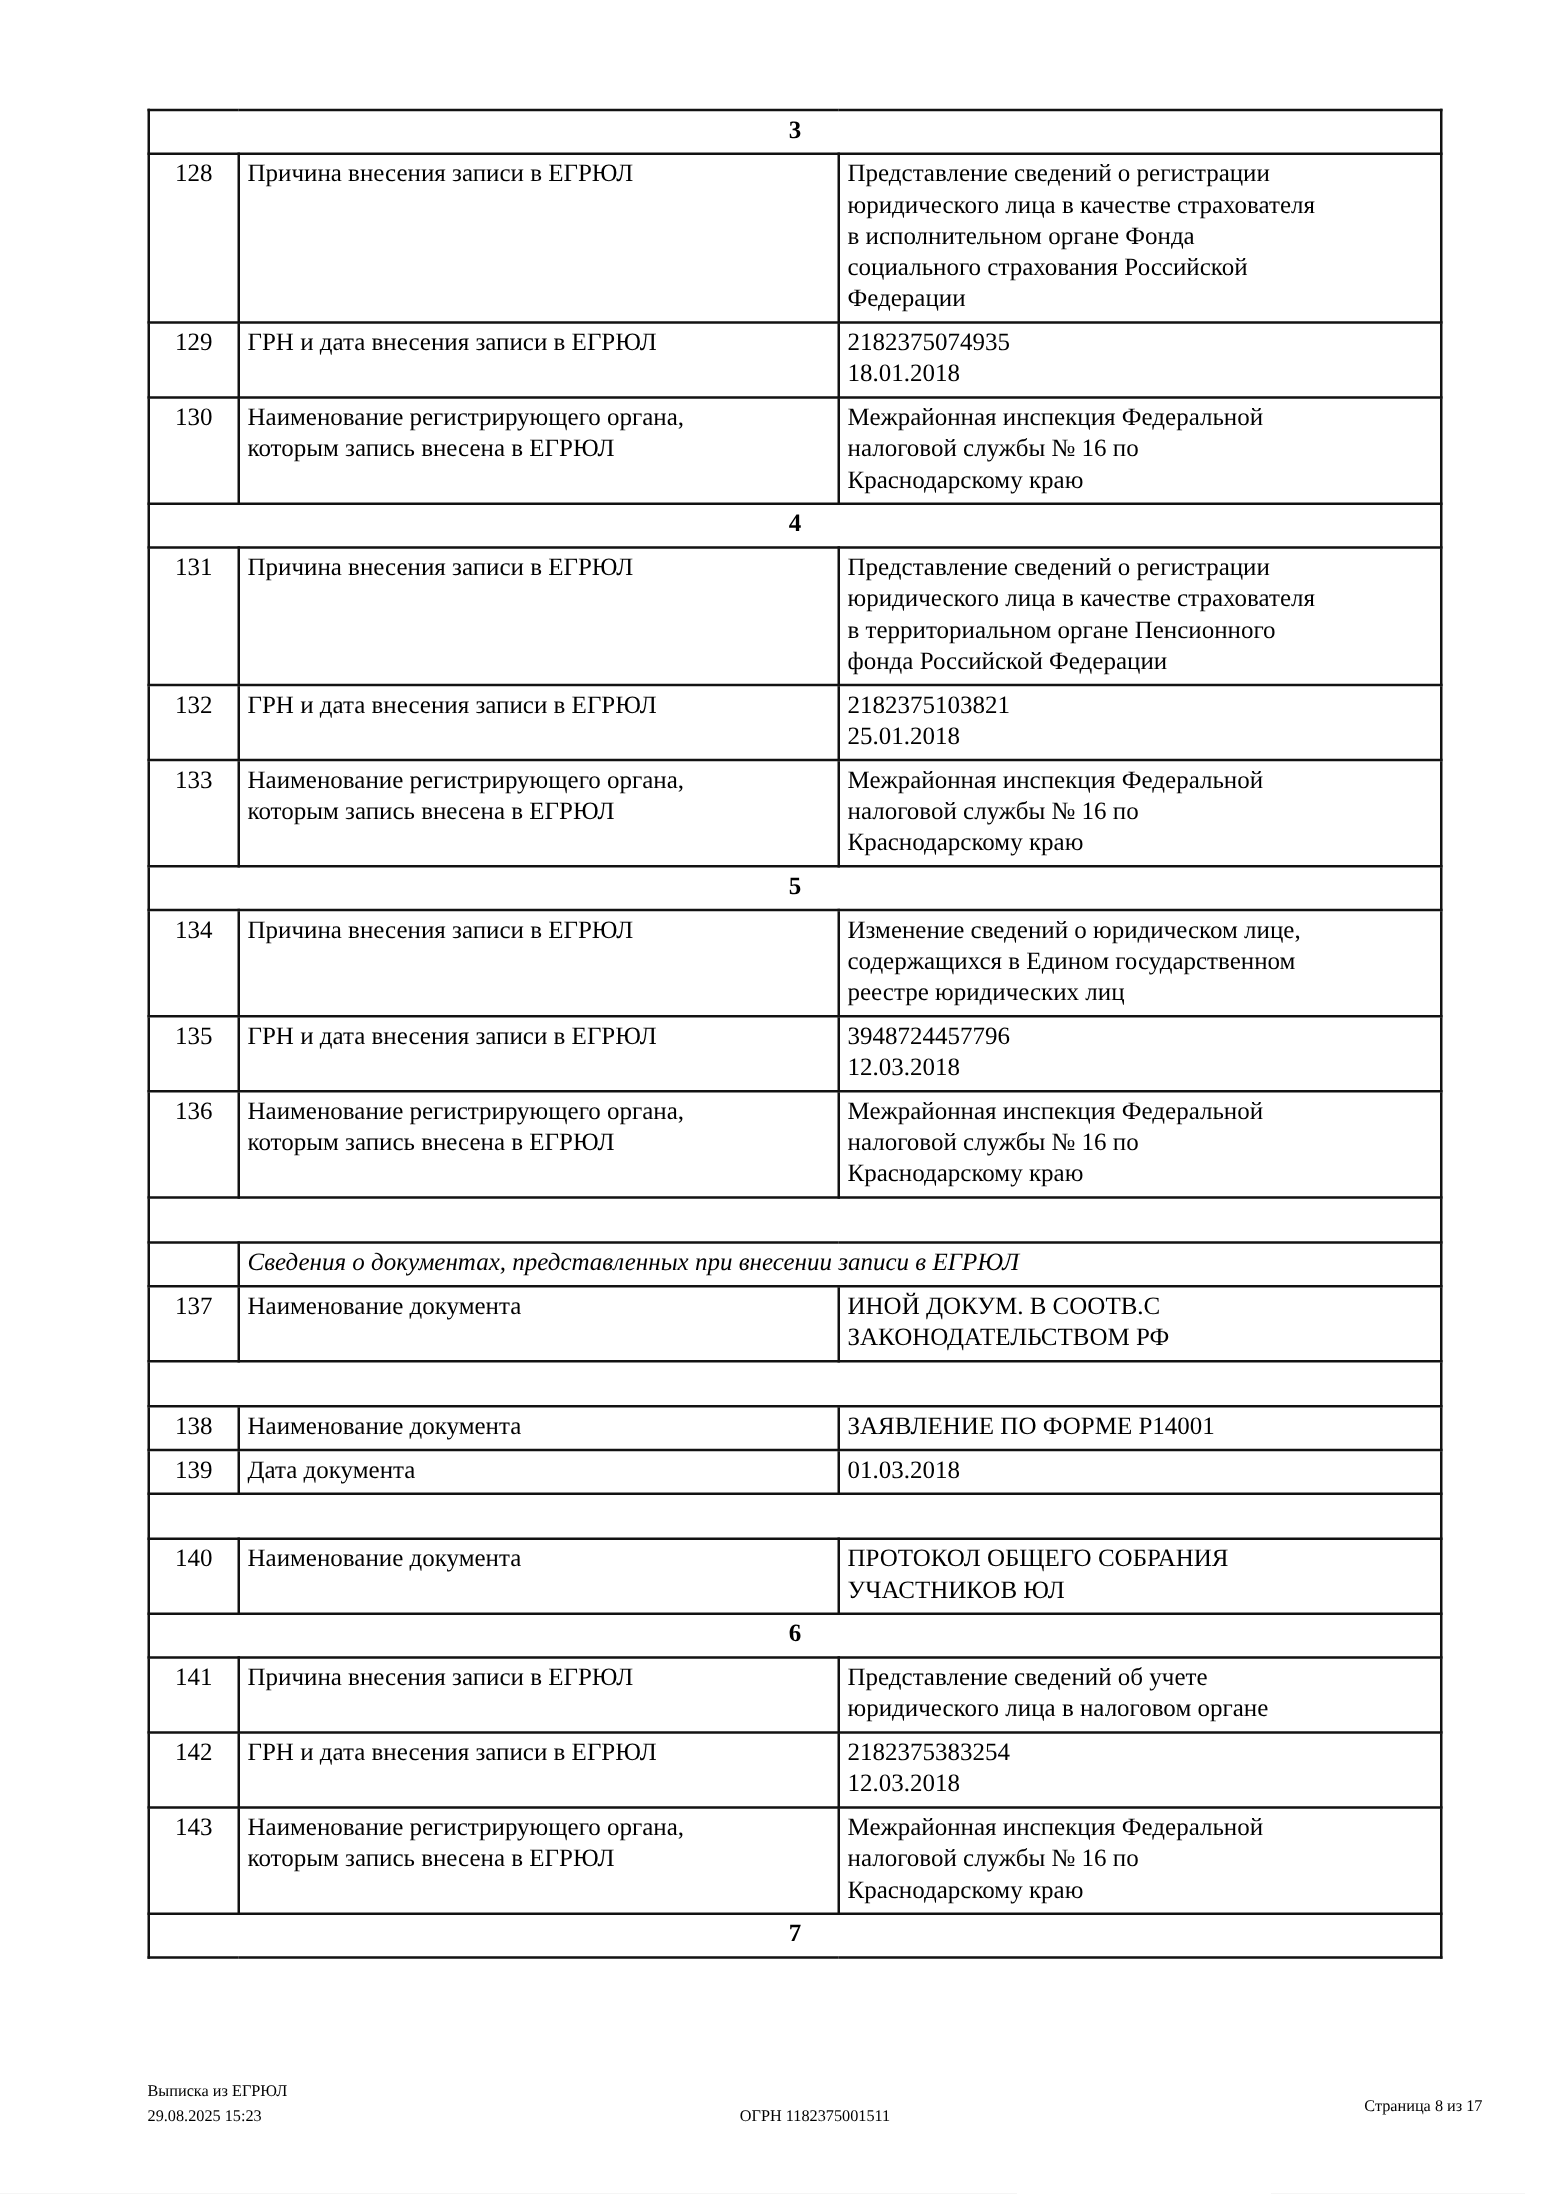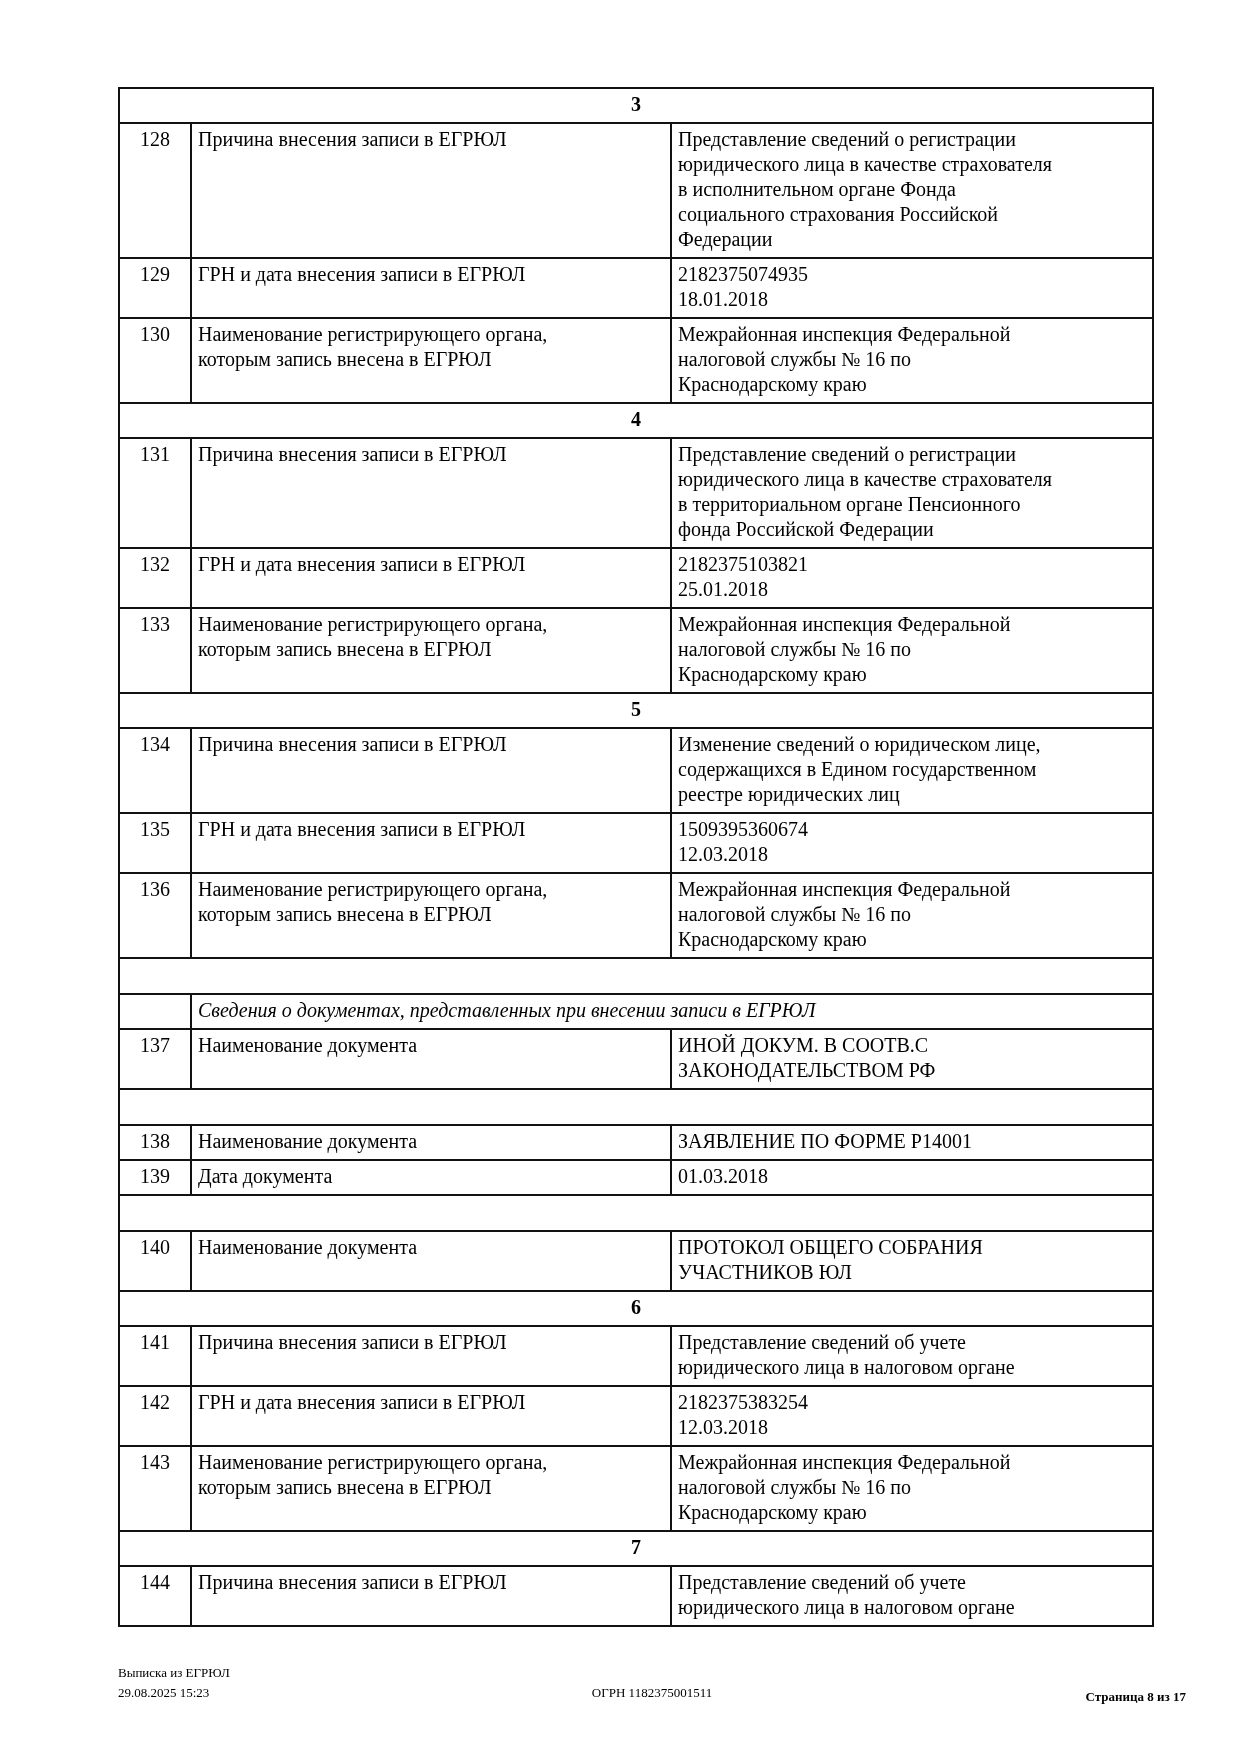--- a/index.html
+++ b/index.html
@@ -64,24 +64,23 @@
   .f-left div { white-space: nowrap; }
   .f-center {
     position: absolute;
     top: 20px;
     left: 0;
     width: 100%;
     text-align: center;
   }
   .f-right {
     position: absolute;
-    top: 24px;
+    top: 12px;
     right: 0;
     white-space: nowrap;
-    font-weight: bold;
   }
 </style>
 </head>
 <body>
 
 <div class="page">
 
   <table class="grid" id="records-table">
     <colgroup>
       <col style="width:72px">
@@ -177,21 +176,21 @@
             <div class="text-line">содержащихся в Едином государственном</div>
             <div class="text-line">реестре юридических лиц</div>
           </td>
         </tr>
         <tr>
           <td class="num-cell">135</td>
           <td class="label-cell">
             <div class="text-line">ГРН и дата внесения записи в ЕГРЮЛ</div>
           </td>
           <td class="value-cell">
-            <div class="text-line">1509395360674</div>
+            <div class="text-line">3948724457796</div>
             <div class="text-line">12.03.2018</div>
           </td>
         </tr>
         <tr>
           <td class="num-cell">136</td>
           <td class="label-cell">
             <div class="text-line">Наименование регистрирующего органа,</div>
             <div class="text-line">которым запись внесена в ЕГРЮЛ</div>
           </td>
           <td class="value-cell">
@@ -281,30 +280,20 @@
             <div class="text-line">которым запись внесена в ЕГРЮЛ</div>
           </td>
           <td class="value-cell">
             <div class="text-line">Межрайонная инспекция Федеральной</div>
             <div class="text-line">налоговой службы № 16 по</div>
             <div class="text-line">Краснодарскому краю</div>
           </td>
         </tr>
         <tr>
           <td class="section-cell" colspan="3">7</td>
-        </tr>
-        <tr>
-          <td class="num-cell">144</td>
-          <td class="label-cell">
-            <div class="text-line">Причина внесения записи в ЕГРЮЛ</div>
-          </td>
-          <td class="value-cell">
-            <div class="text-line">Представление сведений об учете</div>
-            <div class="text-line">юридического лица в налоговом органе</div>
-          </td>
         </tr>
       </tbody>
   </table>
 
   <div class="footer">
     <div class="f-left">
       <div>Выписка из ЕГРЮЛ</div>
       <div>29.08.2025 15:23</div>
     </div>
     <div class="f-center">ОГРН 1182375001511</div>

